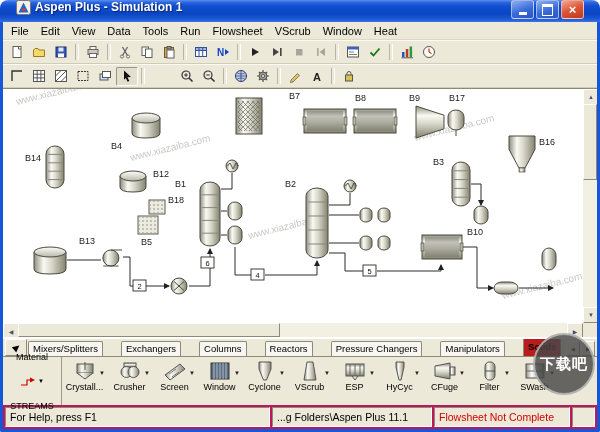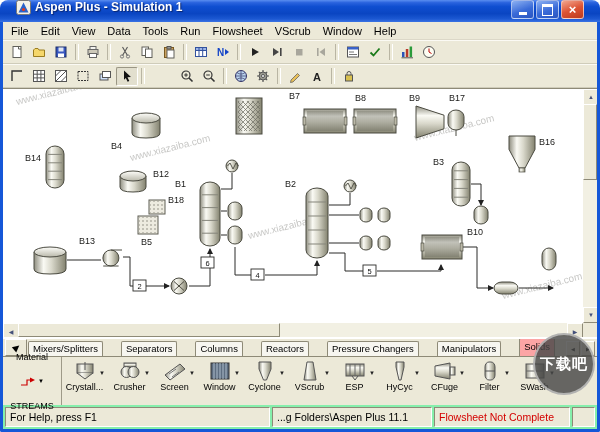--- a/index.html
+++ b/index.html
@@ -42,37 +42,37 @@
   .sthumb{position:absolute;background:#ece9d8;border:1px solid;border-color:#fff #8e8a77 #8e8a77 #fff}
   .scorner{position:absolute;right:0;bottom:0;width:14px;height:14px;background:#ece9d8}
   
   .lib{position:relative;background:#ece9d8;border-top:2px solid #fff}
   .tabs-row{height:17px;display:flex;align-items:flex-end;padding:0 2px;gap:1px;overflow:hidden}
   .sel-tool{width:20px;height:15px;background:#ece9d8;border:1px solid;border-color:#fff #8e8a77 #8e8a77 #fff;
     display:flex;align-items:center;justify-content:center;flex:0 0 auto}
   .selarrow{display:inline-block;font-size:9px;transform:rotate(-40deg);color:#000;line-height:1}
   .tab{font-size:9.5px;line-height:13px;height:14px;padding:0 4px;background:#f7f6f0;
     border:1px solid #8e8a77;border-bottom:none;border-radius:2px 2px 0 0;white-space:nowrap;overflow:hidden;flex:0 0 auto}
-  .tab.sel{font-weight:normal;height:17px;line-height:16px;background:#fca5a5}
+  .tab.sel{font-weight:bold;height:17px;line-height:16px;background:#b91c1c}
   .tab.clip{max-width:30px}
   .tabspin{width:12px;height:13px;background:#ece9d8;border:1px solid;border-color:#fff #8e8a77 #8e8a77 #fff;
     font-size:5px;display:flex;align-items:center;justify-content:center;flex:0 0 auto}
   .models-row{height:48px;display:flex;align-items:stretch;border-top:1px solid #8e8a77;background:#ece9d8}
   .streams-cell{width:58px;display:flex;flex-direction:column;align-items:center;justify-content:center;
     border-right:1px solid #9e9a88;font-size:9px;gap:14px}
   .streams-mid{display:flex;align-items:center;gap:2px}
   .streams-mid .dd{font-size:6px}
   .model-cell{width:45px;display:flex;flex-direction:column;align-items:center;padding-top:3px;position:relative}
   .model-label{font-size:9px;white-space:nowrap;overflow:hidden;max-width:44px}
   .model-arrow{position:absolute;right:2px;top:13px;font-size:6px;color:#222}
   .badge{position:absolute;right:2px;top:-6px;width:58px;height:58px;border-radius:50%;
     background:rgba(72,72,72,.82);border:2px solid rgba(230,230,230,.6);display:flex;align-items:center;
     justify-content:center;color:#fff;font-size:15px;font-weight:bold;z-index:6;letter-spacing:1px}
   
-  .status{height:20px;display:flex;gap:2px;padding:2px;background:#86efac;align-items:stretch}
+  .status{height:20px;display:flex;gap:2px;padding:2px;background:#be185d;align-items:stretch}
   .spanel{border:1px solid;border-color:#8e8a77 #fff #fff #8e8a77;font-size:10.5px;padding:0 4px;
     display:flex;align-items:center;overflow:hidden;white-space:nowrap;background:#ece9d8}
   .sp-help{flex:1}
   .sp-path{width:150px}
   .sp-status{width:126px;color:#d40000}
   .sp-grip{width:13px}
 </style>
 </head>
 <body>
 
@@ -134,21 +134,21 @@
     <div class="menubar" id="menubar">
         <span class="menu-item">File</span>
         <span class="menu-item">Edit</span>
         <span class="menu-item">View</span>
         <span class="menu-item">Data</span>
         <span class="menu-item">Tools</span>
         <span class="menu-item">Run</span>
         <span class="menu-item">Flowsheet</span>
         <span class="menu-item">VScrub</span>
         <span class="menu-item">Window</span>
-        <span class="menu-item">Help</span>
+        <span class="menu-item">Heat</span>
       </div>
     <div class="toolbar" id="tb1">
         <button class="tbtn">
           <svg width="14" height="14" viewBox="0 0 14 14">
             <rect x="3" y="1.5" width="8" height="11" fill="#fff" stroke="#60605a"></rect>
             <path d="M8.5,1.5 V4 H11" fill="none" stroke="#60605a"></path>
           </svg>
         </button>
         <button class="tbtn">
           <svg width="14" height="14" viewBox="0 0 14 14">
@@ -533,21 +533,21 @@
       <div class="scorner"></div>
     </div>
 
     <div class="lib">
       <div class="tabs-row">
         <span class="sel-tool">
             <span class="selarrow">▶</span>
           </span>
         <span id="tabs" style="display:flex;align-items:flex-end;gap:18px;overflow:hidden;flex:1">
             <span class="tab">Mixers/Splitters</span>
-            <span class="tab">Separators</span>
+            <span class="tab">Exchangers</span>
             <span class="tab">Columns</span>
             <span class="tab">Reactors</span>
             <span class="tab">Pressure Changers</span>
             <span class="tab">Manipulators</span>
             <span class="tab sel">Solids</span>
             <span class="tab clip">User M</span>
           </span>
         <span class="tabspin">◀</span>
         <span class="tabspin">▶</span>
       </div>

